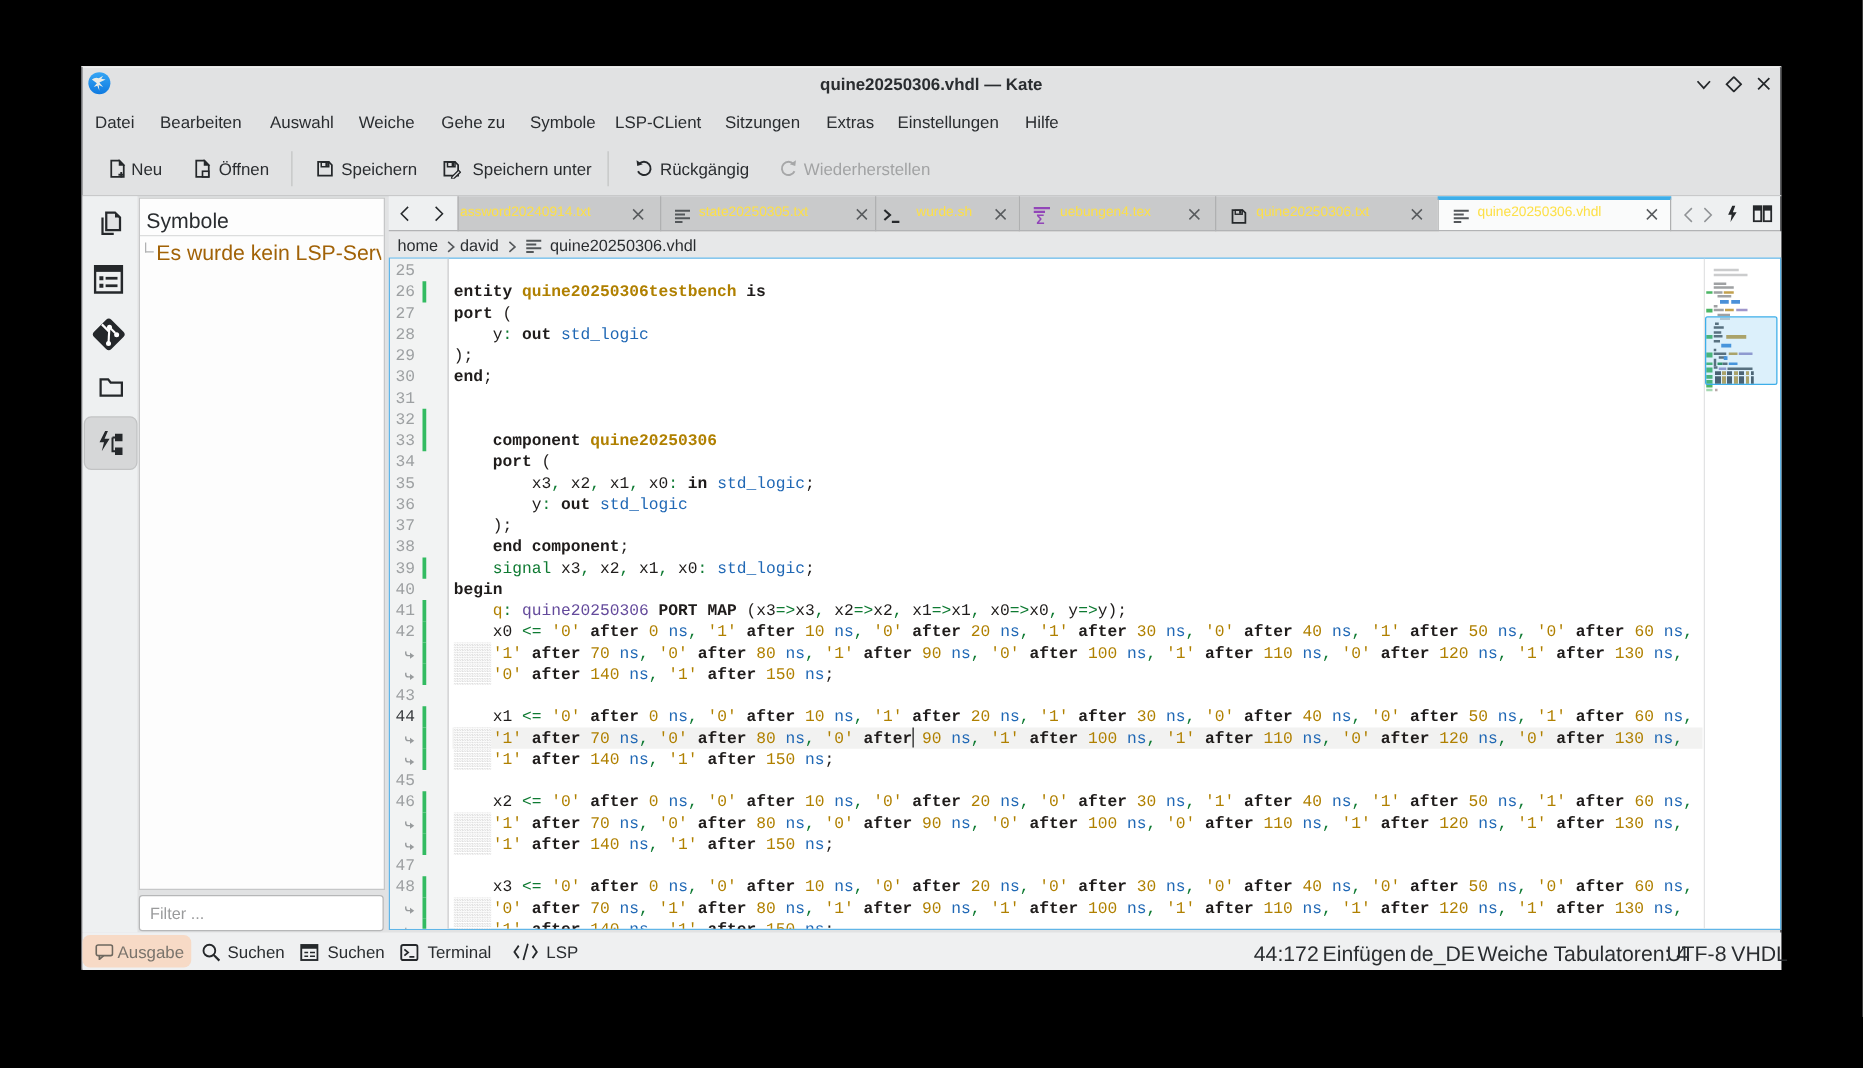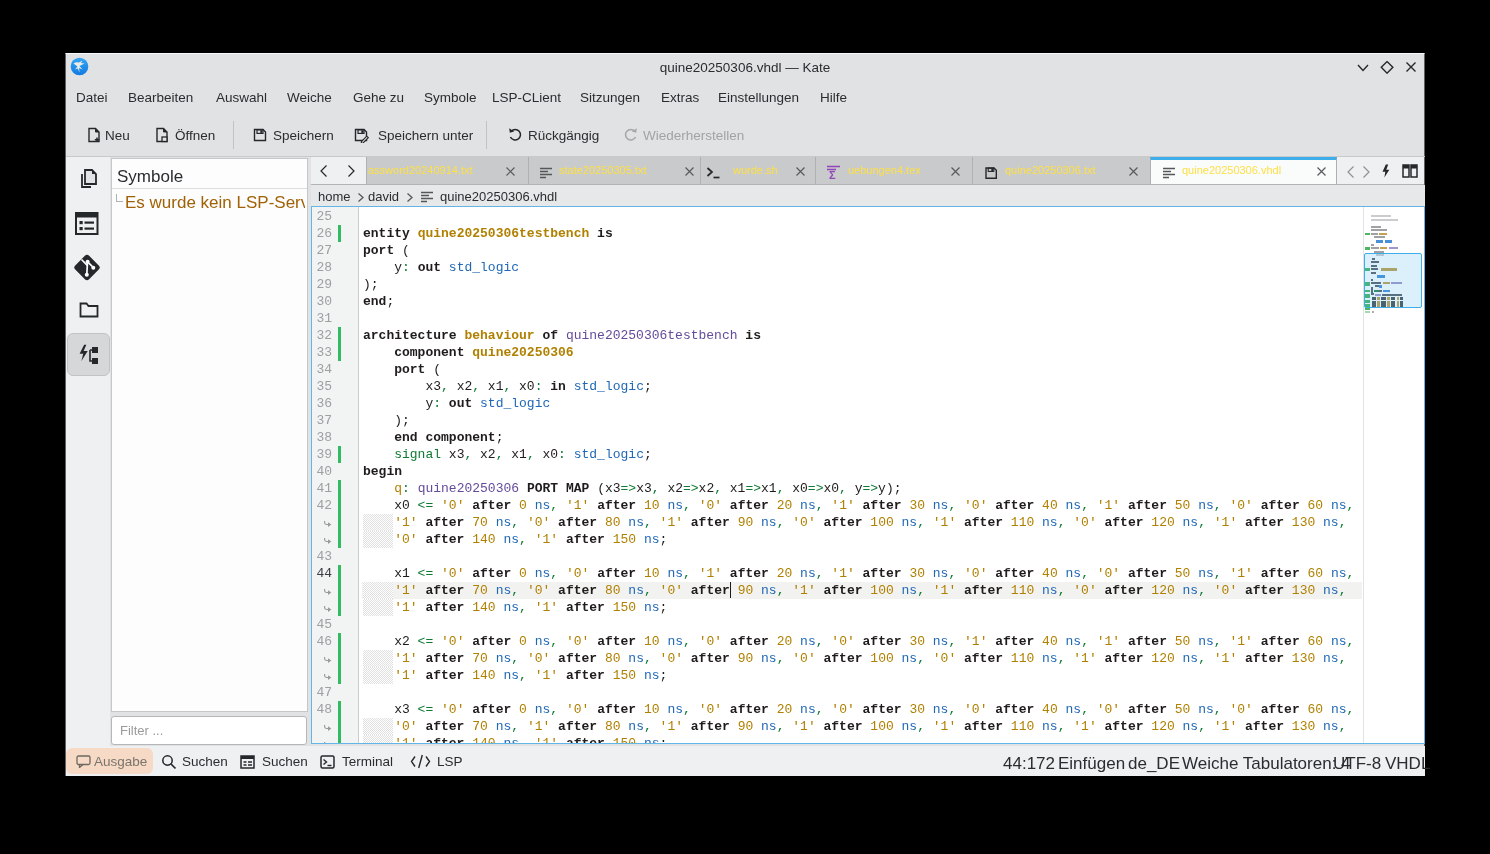--- a/index.html
+++ b/index.html
@@ -1,18 +1,18 @@
 <!DOCTYPE html>
 <html><head><meta charset="utf-8">
 <style>
 * {margin:0;padding:0;box-sizing:border-box}
 html,body {width:1490px;height:854px;background:#000;overflow:hidden;position:relative;font-family:"Liberation Sans",sans-serif}
 #win {position:absolute;left:64.8px;top:52.6px;width:1360.4px;height:723.4px;background:#e1e2e3;border:1px solid #606164;border-top:1px solid #fafafa}
 .mi {position:absolute;top:90px;font-size:13.5px;color:#2a2d30}
-#title {position:absolute;top:60px;left:0;width:100%;text-align:center;font-size:13.5px;color:#2a2d30;font-weight:400}
+#title {position:absolute;top:60px;left:0;width:100%;text-align:center;font-size:13.5px;color:#2a2d30;font-weight:700}
 .tl {position:absolute;top:128px;font-size:13.5px;color:#2a2d30}
 .tsep {position:absolute;top:121px;width:1px;height:28px;background:#c2c3c4}
 #tabstrip {position:absolute;left:311px;top:157px;width:1113px;height:28px;background:#eef0f1}
 .tab {position:absolute;top:157px;height:28px;background:#c9cacb;border-left:1px solid #afb0b1}
 .tab.act {background:#fafbfb;border-top:3px solid #3daee9;border-right:1px solid #afb0b1}
 .tabt {position:absolute;top:164px;font-size:11px;color:#fde047}
 #tabline {position:absolute;left:311px;top:184.2px;width:1113px;height:0.8px;background:#b2b3b5}
 .bc {position:absolute;top:189px;font-size:13px;color:#2a2d30}
 #edframe {position:absolute;left:311px;top:206px;width:1114px;height:538px;border:1px solid #61b5e7;background:#fff;overflow:hidden}
 #gutter {position:absolute;left:312px;top:207px;width:46.5px;height:536px;background:#f2f3f3;border-right:1px solid #cbcccd}
@@ -210,21 +210,20 @@
 <div class="gbar" style="top:225px"></div>
 <div class="crow" style="top:242px;left:363px"><span class="k">port</span> (</div>
 <div class="lnum" style="top:242px">27</div>
 <div class="crow" style="top:259px;left:363px">    y<span class="c">:</span> <span class="k">out</span> <span class="t">std_logic</span></div>
 <div class="lnum" style="top:259px">28</div>
 <div class="crow" style="top:276px;left:363px">);</div>
 <div class="lnum" style="top:276px">29</div>
 <div class="crow" style="top:293px;left:363px"><span class="k">end</span>;</div>
 <div class="lnum" style="top:293px">30</div>
 <div class="lnum" style="top:310px">31</div>
-<div class="crow" style="top:327px;left:363px"><span class="k">architecture</span> <span class="e">behaviour</span> <span class="k">of</span> <span class="f">quine20250306testbench</span> <span class="k">is</span></div>
 <div class="lnum" style="top:327px">32</div>
 <div class="gbar" style="top:327px"></div>
 <div class="crow" style="top:344px;left:363px">    <span class="k">component</span> <span class="e">quine20250306</span></div>
 <div class="lnum" style="top:344px">33</div>
 <div class="gbar" style="top:344px"></div>
 <div class="crow" style="top:361px;left:363px">    <span class="k">port</span> (</div>
 <div class="lnum" style="top:361px">34</div>
 <div class="crow" style="top:378px;left:363px">        x3<span class="c">,</span> x2<span class="c">,</span> x1<span class="c">,</span> x0<span class="c">:</span> <span class="k">in</span> <span class="t">std_logic</span>;</div>
 <div class="lnum" style="top:378px">35</div>
 <div class="crow" style="top:395px;left:363px">        y<span class="c">:</span> <span class="k">out</span> <span class="t">std_logic</span></div>

